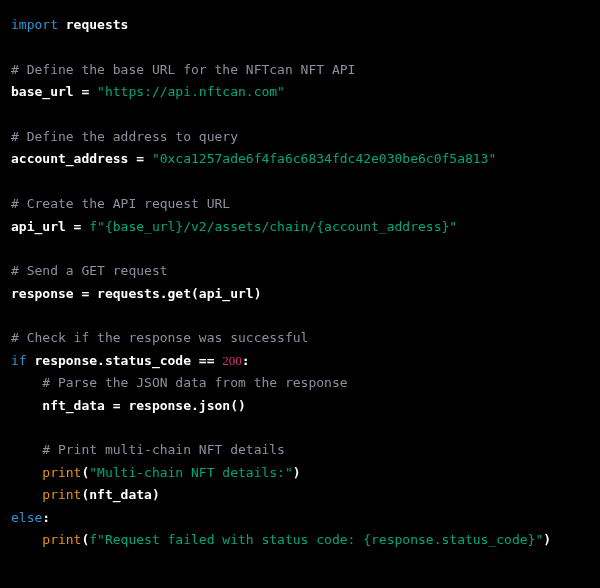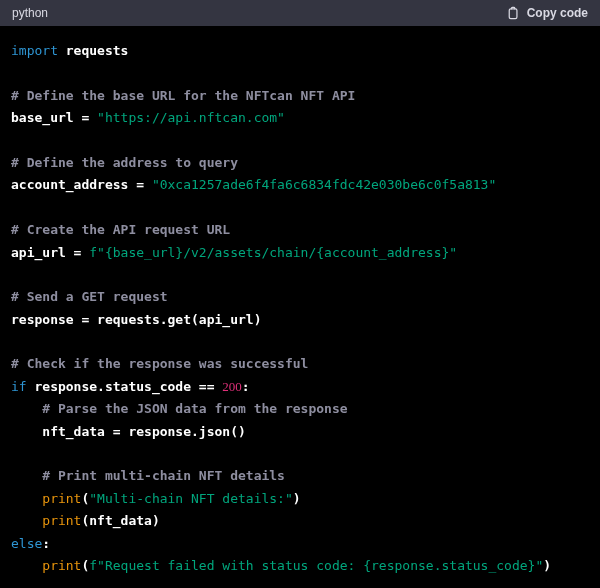--- a/index.html
+++ b/index.html
@@ -58,32 +58,20 @@
     line-height: 22.4px;
     white-space: pre;
     overflow: hidden;
   }
   .code-line { height: 22.4px; }
   .tok-plain { color: var(--plain, #ffffff); font-weight: 700; }
   .tok-kw    { color: var(--keyword, #2e95d3); }
   .tok-str   { color: var(--string, #00a67d); }
   .tok-num   { color: var(--number, #df3079); font-family: Liberation Serif, serif; }
   .tok-fn    { color: var(--builtin, #e9950c); }
-  .tok-com   { color: var(--comment, #8e8ea0); font-weight: 700; }
+  .tok-com   { color: var(--comment, #8e8ea0); font-weight: 400; }
 </style>
 </head>
 <body>
 
 <div class="code-block">
-  <div class="code-header">
-    <span class="lang-label">python</span>
-    <button class="copy-btn">
-      <span>
-        <svg viewBox="0 0 16 16" width="14" height="14" fill="none" stroke="currentColor" stroke-width="1.4" stroke-linecap="round" stroke-linejoin="round">
-          <rect x="3.7" y="3.2" width="8.8" height="11.2" rx="1.8"></rect>
-          <path d="M6.2 3.2 V2.6 a1 1 0 0 1 1 -1 h1.8 a1 1 0 0 1 1 1 V3.2"></path>
-        </svg>
-      </span>
-      <span>Copy code</span>
-    </button>
-  </div>
   <div class="code-body"><div class="code-line"><span class="tok-kw">import</span><span class="tok-plain"> requests</span></div><div class="code-line">&nbsp;</div><div class="code-line"><span class="tok-com"># Define the base URL for the NFTcan NFT API</span></div><div class="code-line"><span class="tok-plain">base_url = </span><span class="tok-str">"https://api.nftcan.com"</span></div><div class="code-line">&nbsp;</div><div class="code-line"><span class="tok-com"># Define the address to query</span></div><div class="code-line"><span class="tok-plain">account_address = </span><span class="tok-str">"0xca1257ade6f4fa6c6834fdc42e030be6c0f5a813"</span></div><div class="code-line">&nbsp;</div><div class="code-line"><span class="tok-com"># Create the API request URL</span></div><div class="code-line"><span class="tok-plain">api_url = </span><span class="tok-str">f"{base_url}/v2/assets/chain/{account_address}"</span></div><div class="code-line">&nbsp;</div><div class="code-line"><span class="tok-com"># Send a GET request</span></div><div class="code-line"><span class="tok-plain">response = requests.get(api_url)</span></div><div class="code-line">&nbsp;</div><div class="code-line"><span class="tok-com"># Check if the response was successful</span></div><div class="code-line"><span class="tok-kw">if</span><span class="tok-plain"> response.status_code == </span><span class="tok-num">200</span><span class="tok-plain">:</span></div><div class="code-line"><span class="tok-plain">    </span><span class="tok-com"># Parse the JSON data from the response</span></div><div class="code-line"><span class="tok-plain">    nft_data = response.json()</span></div><div class="code-line">&nbsp;</div><div class="code-line"><span class="tok-plain">    </span><span class="tok-com"># Print multi-chain NFT details</span></div><div class="code-line"><span class="tok-plain">    </span><span class="tok-fn">print</span><span class="tok-plain">(</span><span class="tok-str">"Multi-chain NFT details:"</span><span class="tok-plain">)</span></div><div class="code-line"><span class="tok-plain">    </span><span class="tok-fn">print</span><span class="tok-plain">(nft_data)</span></div><div class="code-line"><span class="tok-kw">else</span><span class="tok-plain">:</span></div><div class="code-line"><span class="tok-plain">    </span><span class="tok-fn">print</span><span class="tok-plain">(</span><span class="tok-str">f"Request failed with status code: {response.status_code}"</span><span class="tok-plain">)</span></div></div>
 </div>
 
 </body></html>

